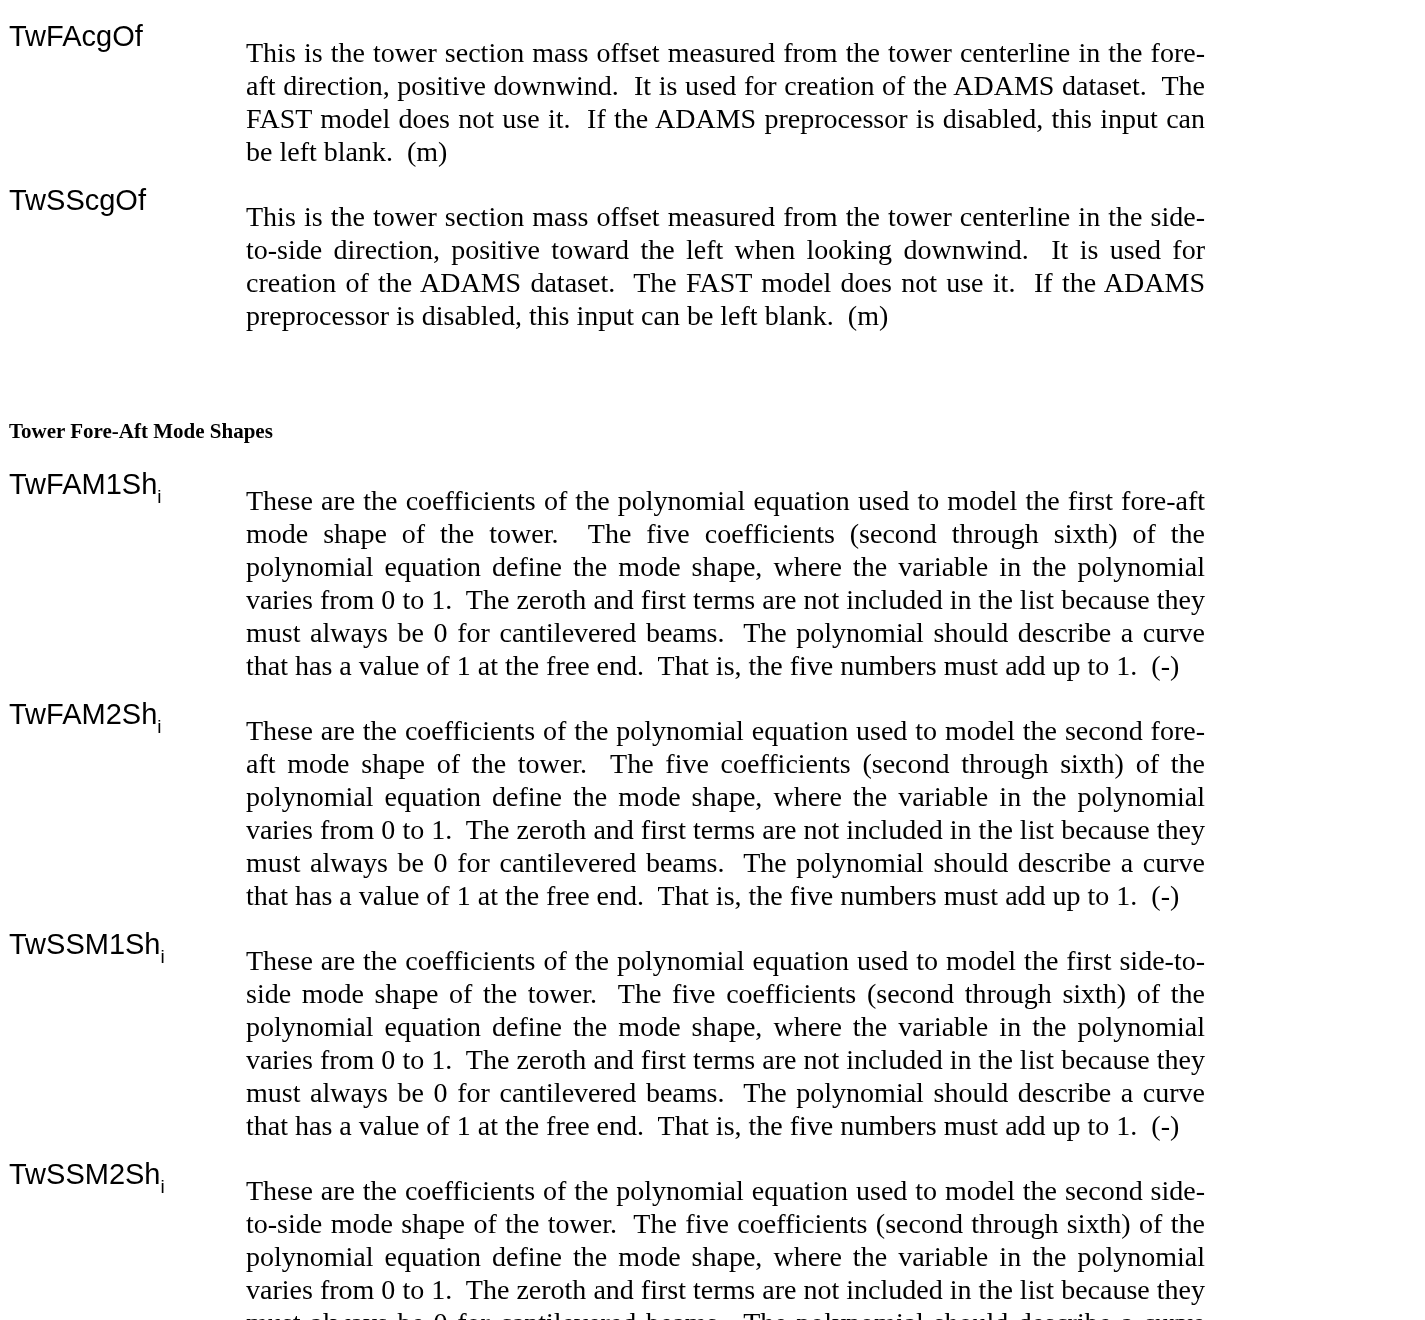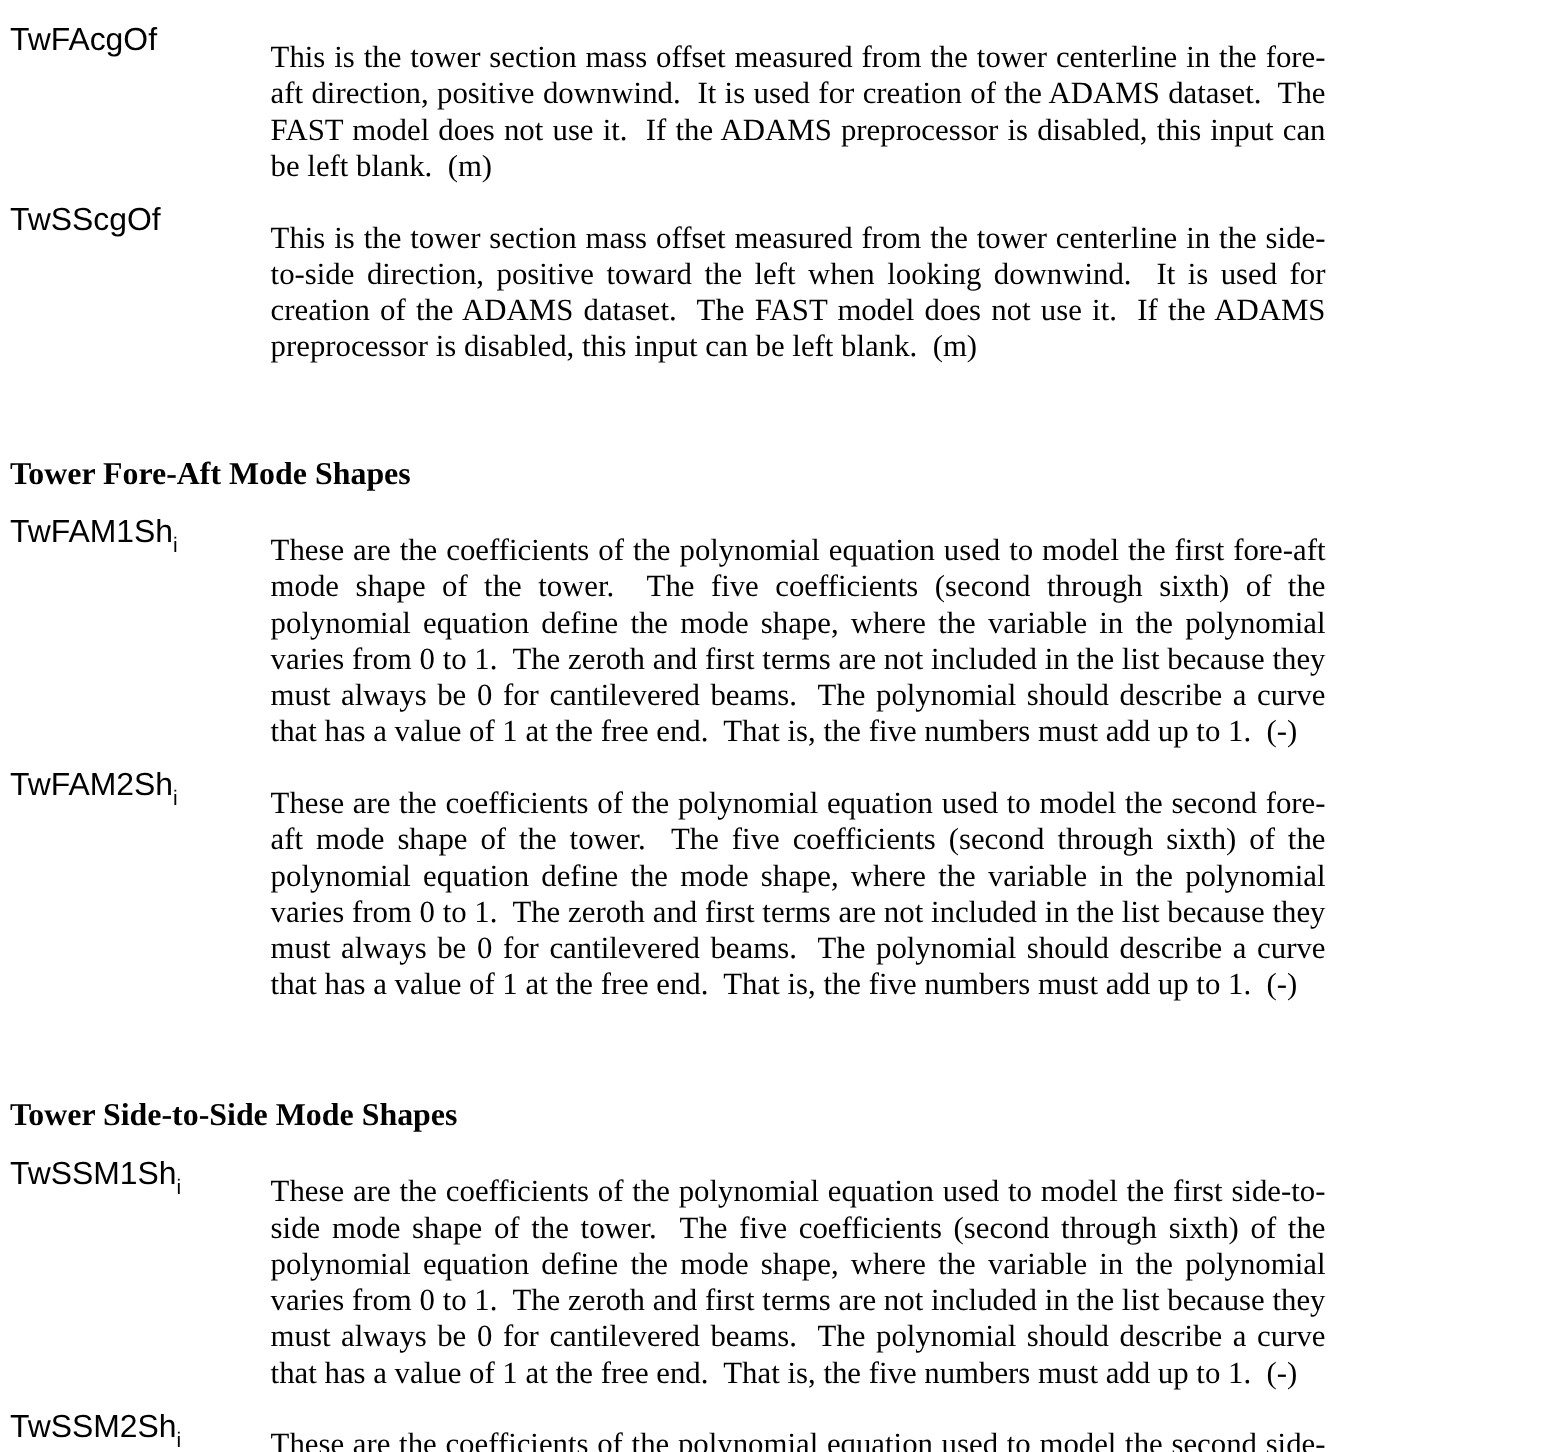--- a/index.html
+++ b/index.html
@@ -16,21 +16,21 @@
     background: #ffffff;
     color: #000000;
     font-family: "Liberation Serif", serif;
     font-size: 28px;
     line-height: 33px;
     overflow: hidden;
   }
   .section { margin: 0; padding: 0; }
   .section-heading {
     font-family: "Liberation Serif", serif;
-    font-size: 29px;
+    font-size: 21px;
     line-height: 33px;
     font-weight: bold;
     margin: 0;
     padding: 0;
   }
   .section-heading.first-gap  { margin-top: 67px; margin-bottom: 20px; }
   .section-heading.second-gap { margin-top: 70px; margin-bottom: 20px; }
   .entry {
     display: flex;
     align-items: flex-start;
@@ -77,21 +77,20 @@
       <div class="term"><span>TwFAM1Sh</span><sub>i</sub></div>
       <p class="desc">These are the coefficients of the polynomial equation used to model the first fore-aft mode shape of the tower.&nbsp; The five coefficients (second through sixth) of the polynomial equation define the mode shape, where the variable in the polynomial varies from 0 to 1.&nbsp; The zeroth and first terms are not included in the list because they must always be 0 for cantilevered beams.&nbsp; The polynomial should describe a curve that has a value of 1 at the free end.&nbsp; That is, the five numbers must add up to 1.&nbsp; (-)</p>
     </div>
     <div class="entry">
       <div class="term"><span>TwFAM2Sh</span><sub>i</sub></div>
       <p class="desc">These are the coefficients of the polynomial equation used to model the second fore-aft mode shape of the tower.&nbsp; The five coefficients (second through sixth) of the polynomial equation define the mode shape, where the variable in the polynomial varies from 0 to 1.&nbsp; The zeroth and first terms are not included in the list because they must always be 0 for cantilevered beams.&nbsp; The polynomial should describe a curve that has a value of 1 at the free end.&nbsp; That is, the five numbers must add up to 1.&nbsp; (-)</p>
     </div>
   </section>
 
   <section class="section">
-    <h2 class="section-heading second-gap">Tower Side-to-Side Mode Shapes</h2>
     <div class="entry">
       <div class="term"><span>TwSSM1Sh</span><sub>i</sub></div>
       <p class="desc">These are the coefficients of the polynomial equation used to model the first side-to-side mode shape of the tower.&nbsp; The five coefficients (second through sixth) of the polynomial equation define the mode shape, where the variable in the polynomial varies from 0 to 1.&nbsp; The zeroth and first terms are not included in the list because they must always be 0 for cantilevered beams.&nbsp; The polynomial should describe a curve that has a value of 1 at the free end.&nbsp; That is, the five numbers must add up to 1.&nbsp; (-)</p>
     </div>
     <div class="entry">
       <div class="term"><span>TwSSM2Sh</span><sub>i</sub></div>
       <p class="desc">These are the coefficients of the polynomial equation used to model the second side-to-side mode shape of the tower.&nbsp; The five coefficients (second through sixth) of the polynomial equation define the mode shape, where the variable in the polynomial varies from 0 to 1.&nbsp; The zeroth and first terms are not included in the list because they must always be 0 for cantilevered beams.&nbsp; The polynomial should describe a curve that has a value of 1 at the free end.&nbsp; That is, the five numbers must add up to 1.&nbsp; (-)</p>
     </div>
   </section>
 

